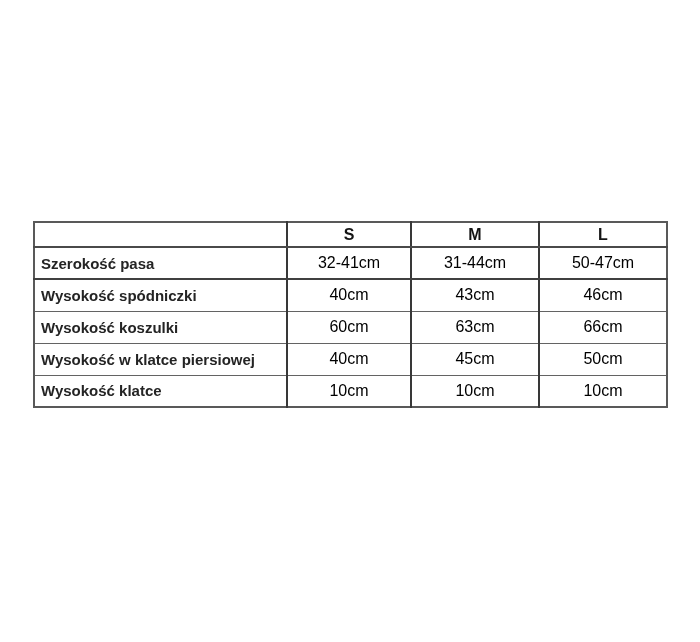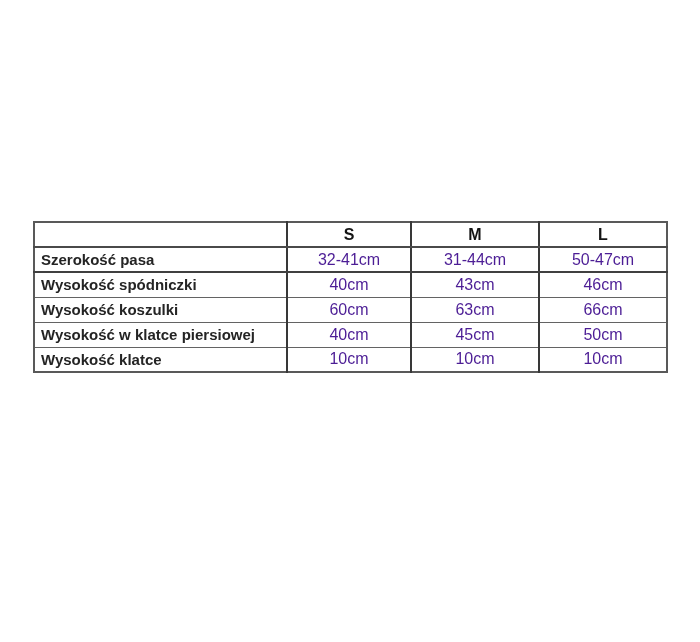--- a/index.html
+++ b/index.html
@@ -41,32 +41,32 @@
   
   .size-table tr.header-row th {
     height: 25px;
     font-size: 16px;
     font-weight: bold;
     color: #141414;
     text-align: center;
     border-bottom: 2px solid #4a4a4a;
   }
   
-  .size-table tr.data-row td { height: 25px; }
+  .size-table tr.data-row td { height: 32px; }
   .size-table tr.data-row td.row-label {
     font-size: 15px;
     font-weight: bold;
     color: #242424;
     text-align: left;
     padding-left: 6px;
   }
   .size-table tr.data-row td.cell-value {
     font-size: 16px;
     font-weight: normal;
-    color: #4c1d95;
+    color: #000000;
     text-align: center;
   }
   
   .size-table tr.data-row.first td { border-bottom: 2px solid #404040; }
 </style>
 </head>
 <body>
 
 <div class="size-table-wrap">
   <table class="size-table">

